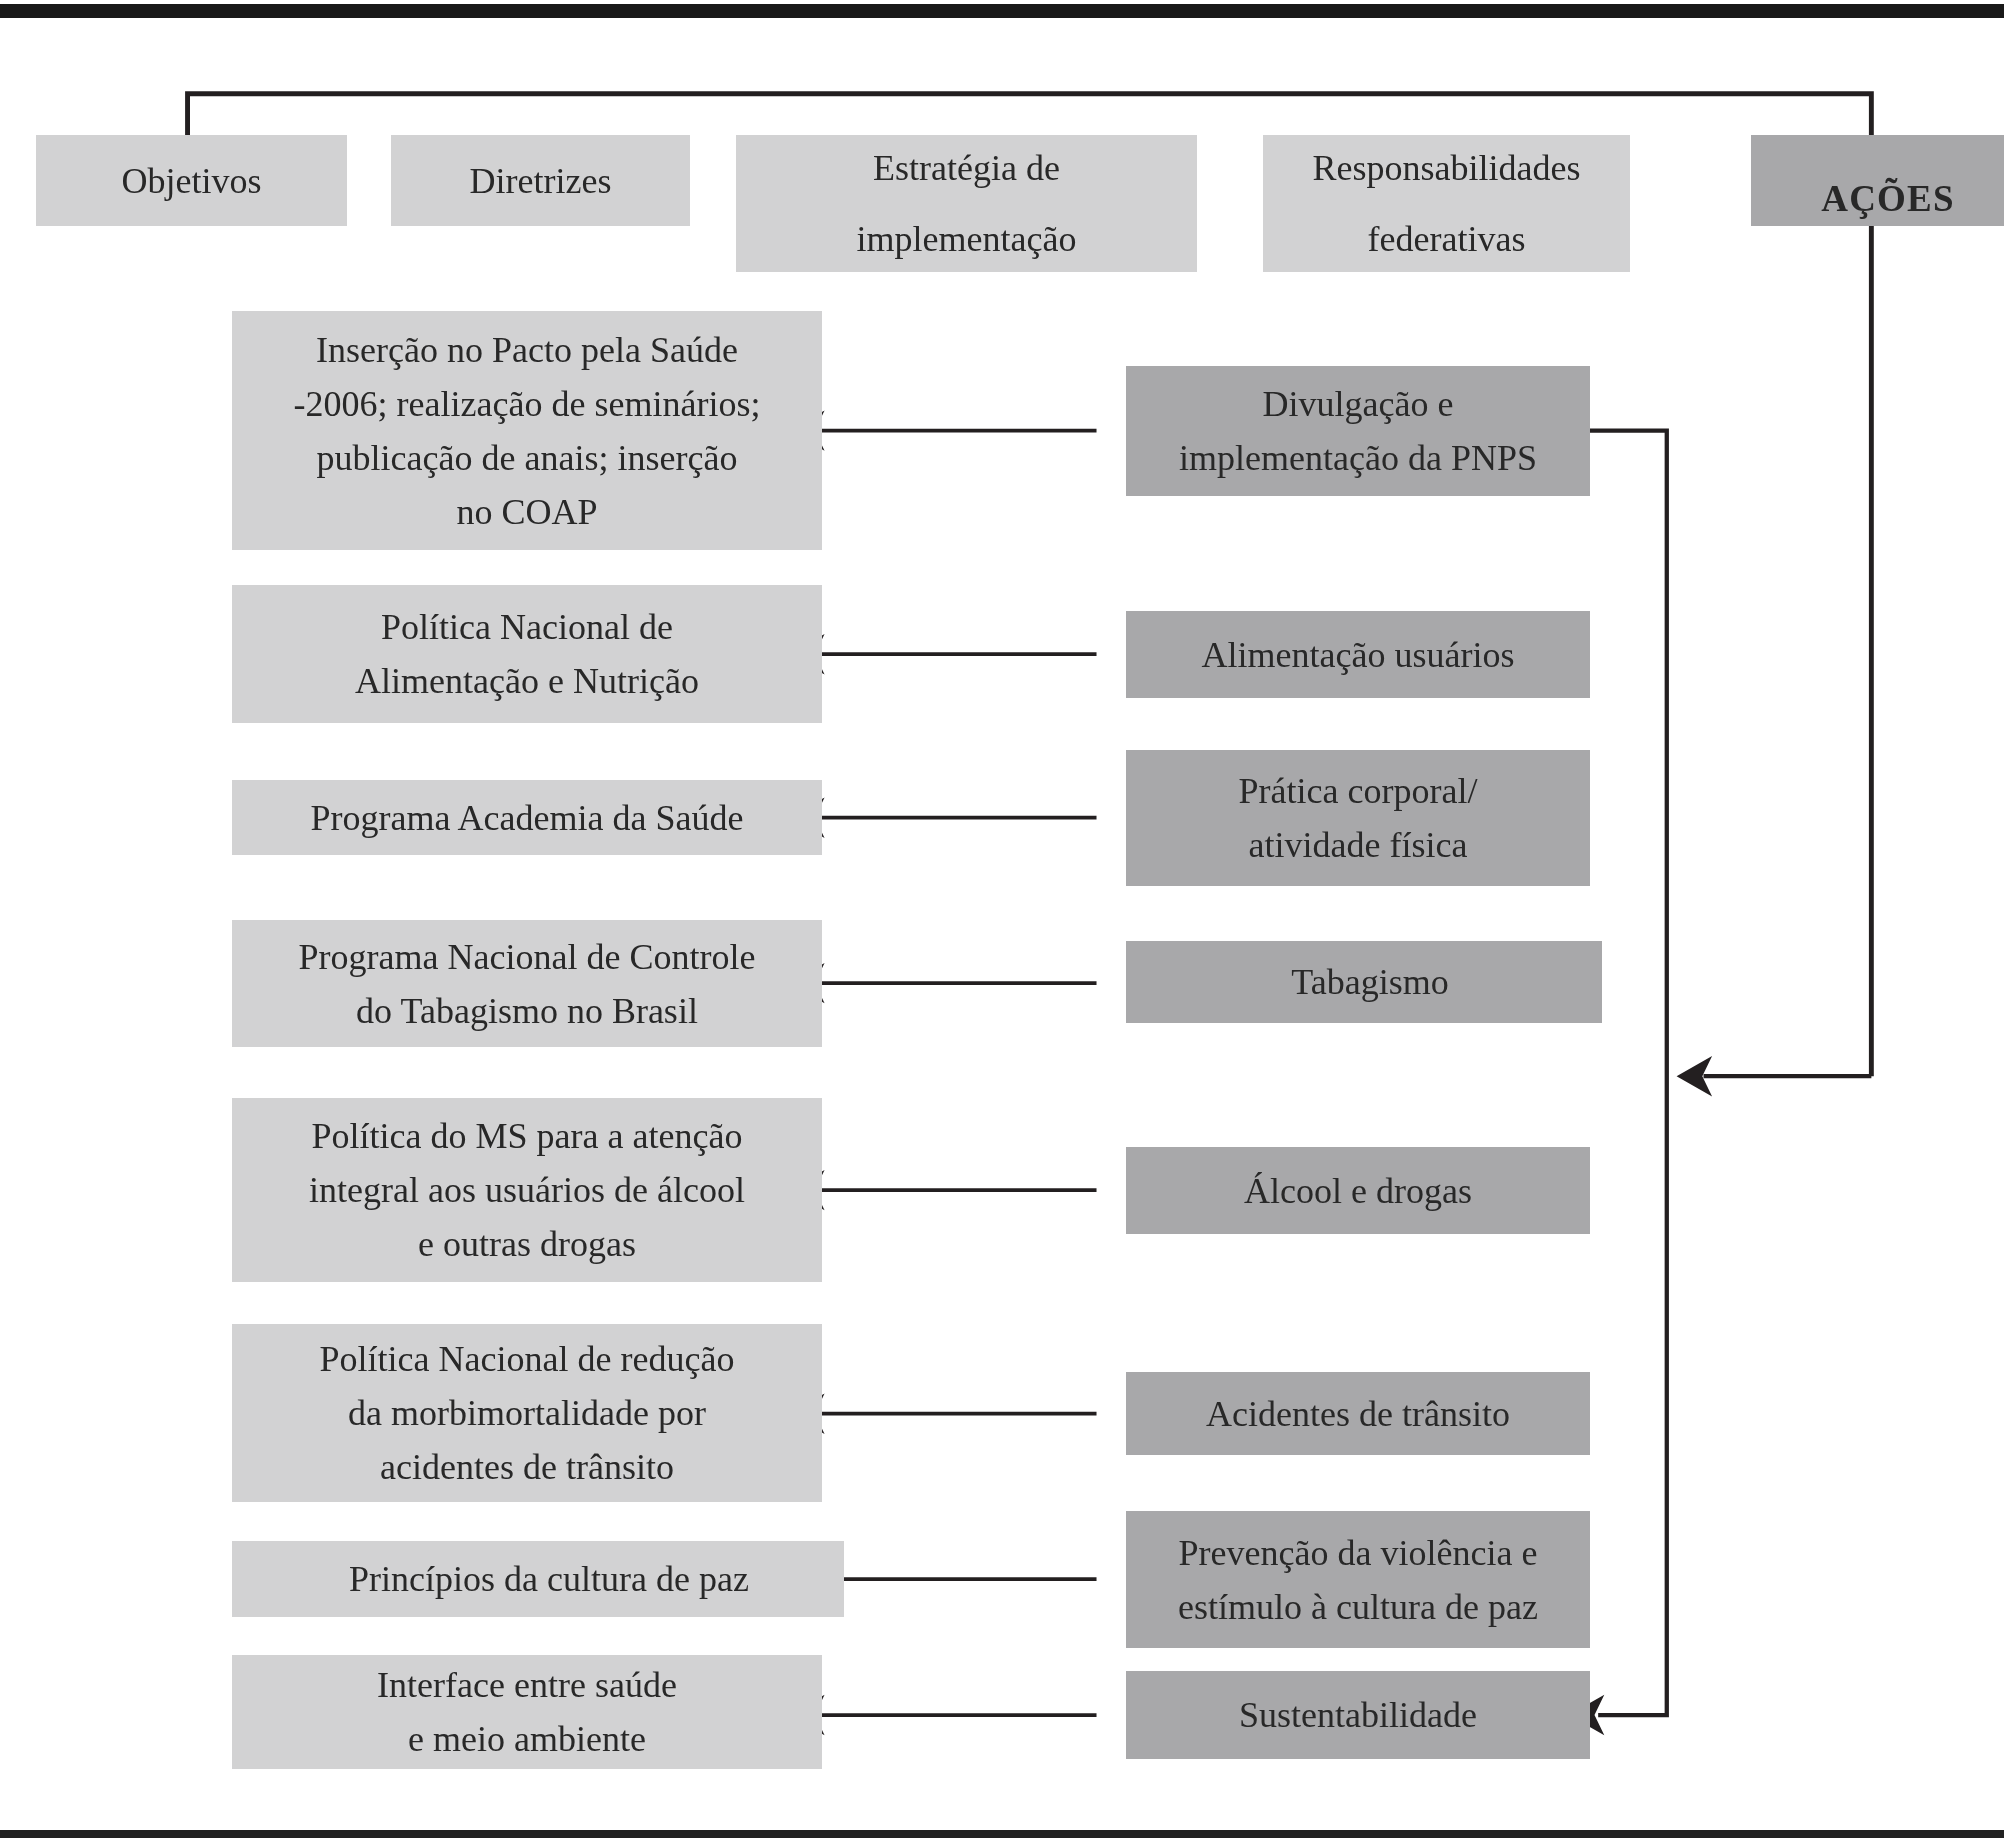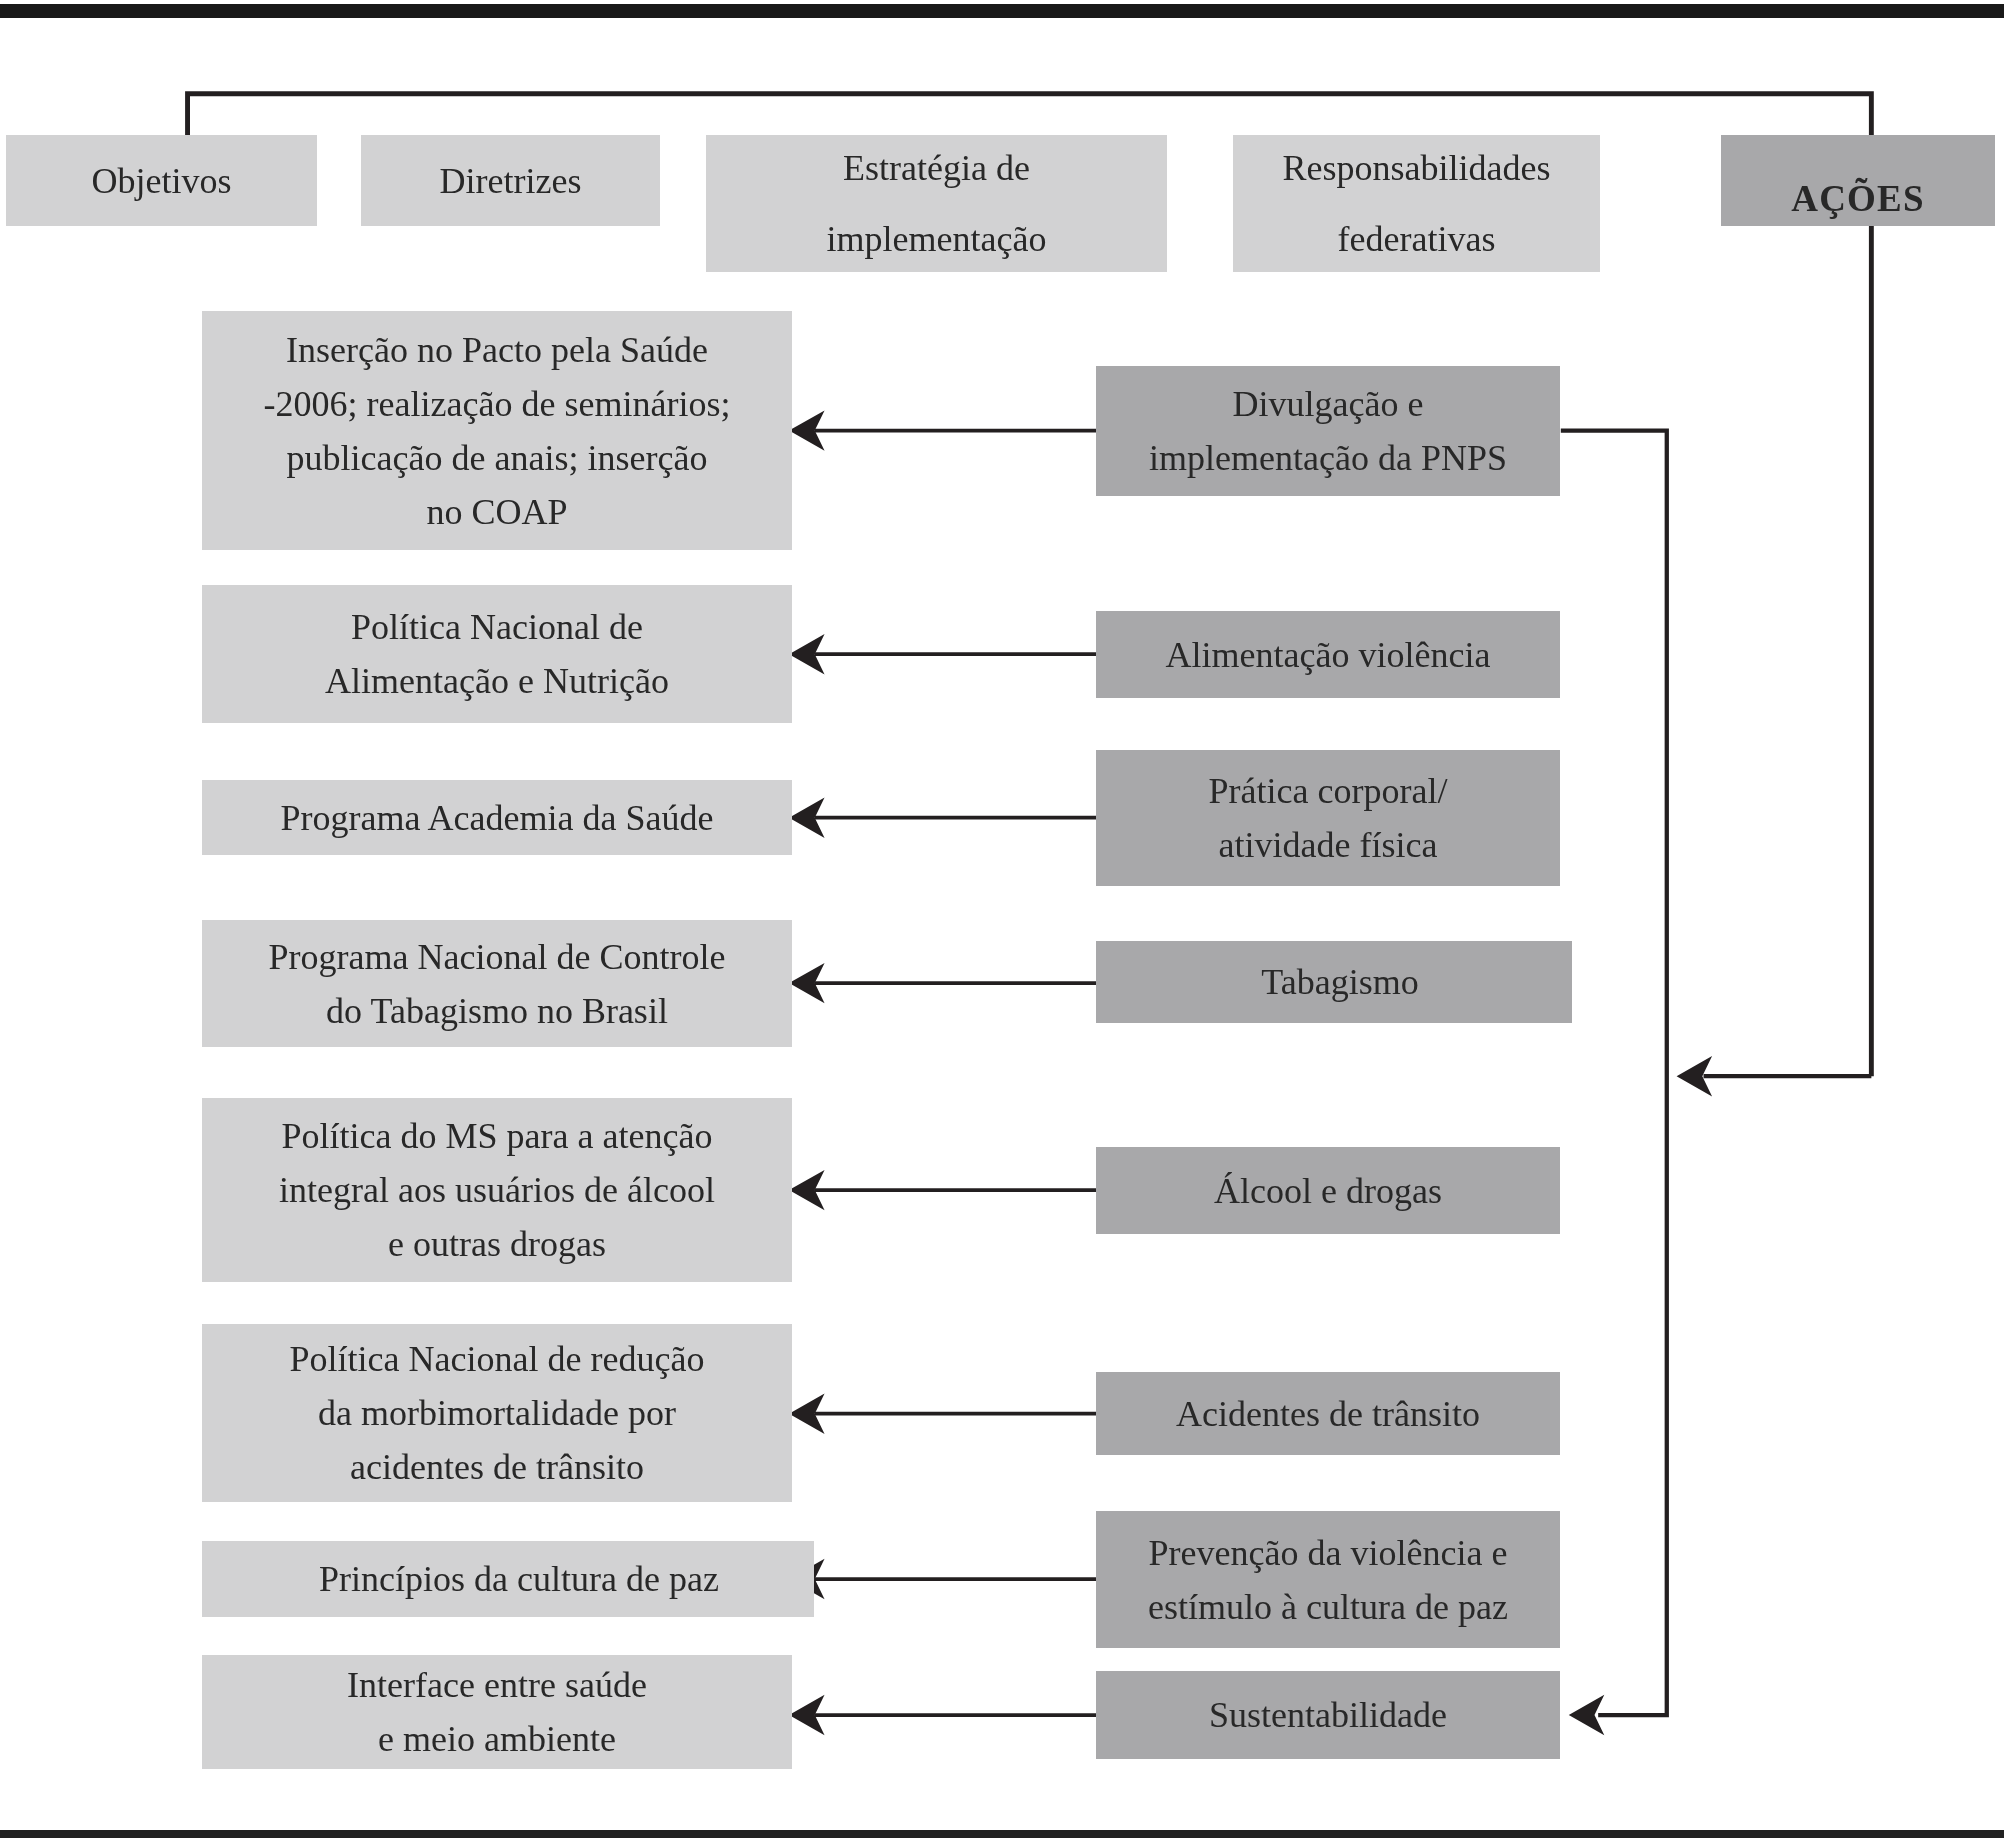--- a/index.html
+++ b/index.html
@@ -14,20 +14,21 @@
   .rule{position:absolute;left:0;width:2005px;}
   .rule.top{top:3.7px;height:14.7px;background:var(--rule-top,#191919);}
   .rule.bottom{top:1830px;height:8px;background:var(--rule-bottom,#222222);}
   .connectors{position:absolute;left:0;top:0;width:2005px;height:1840px;}
   .box{
     position:absolute;
     display:flex;align-items:center;justify-content:center;
     text-align:center;
     font-size:36px;line-height:1.5;
     white-space:pre-line;
+    margin-left:30px;
   }
   .light{background:var(--box-light,#d2d2d3);}
   .dark{background:var(--box-dark,#a8a8aa);}
   .header-2l{line-height:1.95;}
   .acoes{font-weight:bold;font-size:37px;letter-spacing:1.2px;}
 </style>
 </head>
 <body>
 
 <div class="canvas">
@@ -132,21 +133,21 @@
   <div class="box light" style="left:202px;top:1655px;width:590px;height:114px;">
     <span>Interface entre saúde
 e meio ambiente</span>
   </div>
 
   <div class="box dark" style="left:1096px;top:366px;width:464px;height:130px;justify-content:center;">
     <span>Divulgação e
 implementação da PNPS</span>
   </div>
   <div class="box dark" style="left:1096px;top:611px;width:464px;height:87px;">
-    <span>Alimentação violência</span>
+    <span>Alimentação usuários</span>
   </div>
   <div class="box dark" style="left:1096px;top:750px;width:464px;height:136px;">
     <span>Prática corporal/
 atividade física</span>
   </div>
   <div class="box dark" style="left:1096px;top:941px;width:464px;height:82px;padding-left:12px;">
     <span>Tabagismo</span>
   </div>
   <div class="box dark" style="left:1096px;top:1147px;width:464px;height:87px;">
     <span>Álcool e drogas</span>

